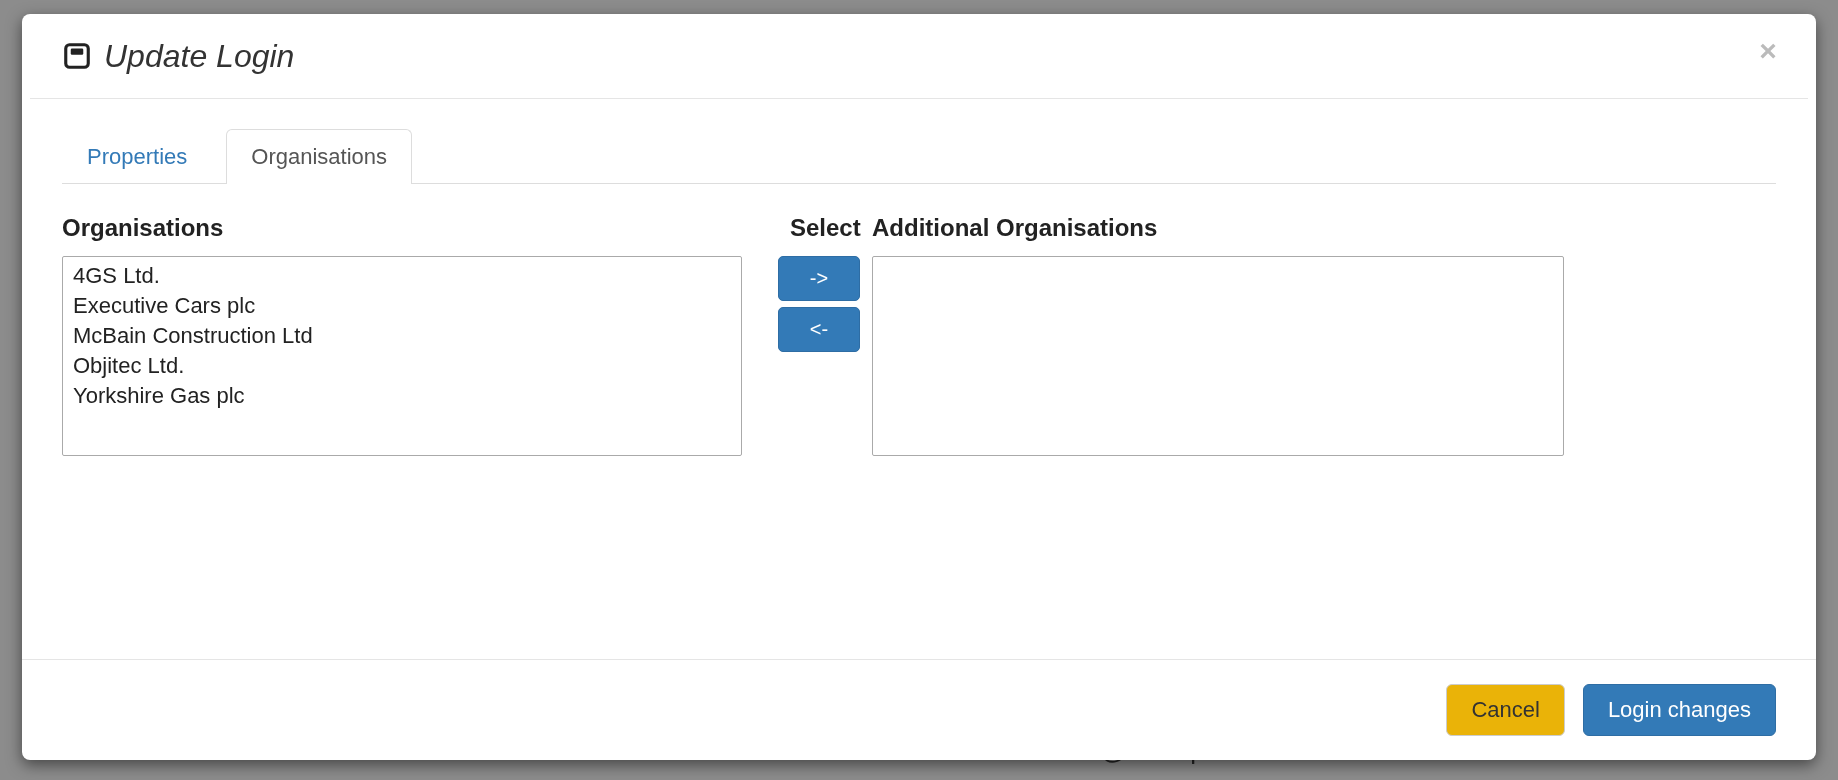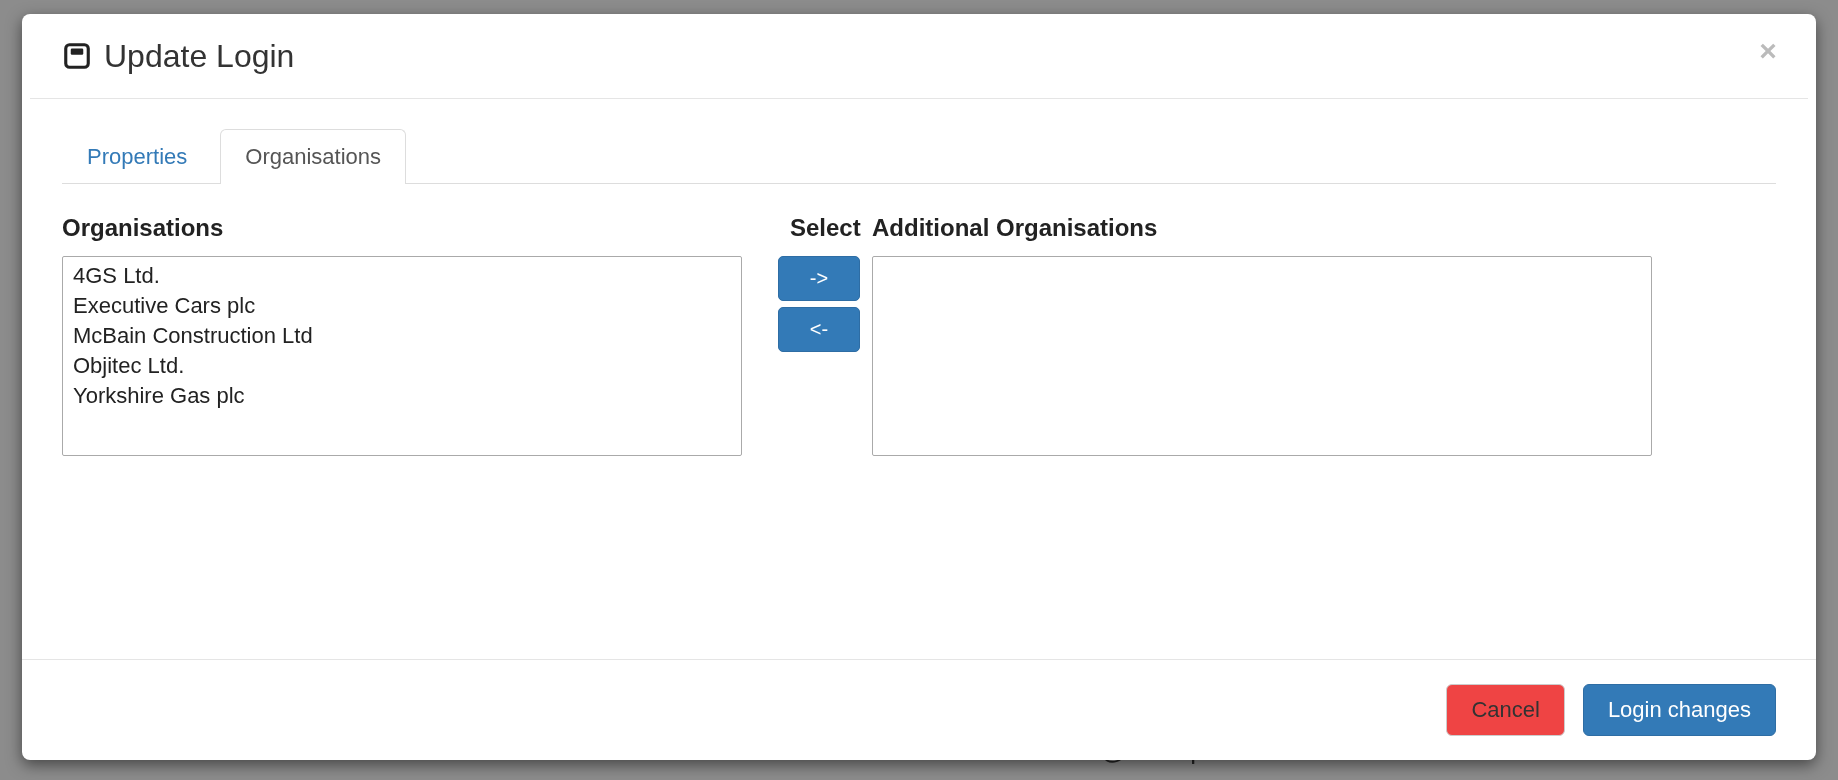--- a/index.html
+++ b/index.html
@@ -41,20 +41,21 @@
   .modal-header {
     padding: 22px 28px 22px 40px;
     display: flex;
     align-items: center;
     justify-content: space-between;
   }
   .modal-title-wrap {
     display: flex;
     align-items: center;
     gap: 12px;
+    font-style: italic;
   }
   .modal-title {
     font-size: 32px;
     color: #333;
     font-weight: 500;
   }
   .close-x {
     font-size: 30px;
     color: #bbb;
     font-weight: bold;
@@ -64,21 +65,21 @@
     text-align: center;
   }
   .hr { height: 1px; background: #e5e5e5; margin: 0 8px; }
   .modal-body {
     padding: 30px 40px 40px 40px;
     flex: 1;
   }
   .tabs {
     border-bottom: 1px solid #ddd;
     display: flex;
-    gap: 8px;
+    gap: 14px;
     margin-bottom: 30px;
   }
   .tab {
     padding: 14px 24px;
     font-size: 22px;
     cursor: pointer;
     border: 1px solid transparent;
     border-bottom: none;
     margin-bottom: -1px;
     border-radius: 6px 6px 0 0;
@@ -93,21 +94,21 @@
     color: #555;
   }
   .picker-row {
     display: flex;
     gap: 0;
     align-items: flex-start;
   }
   .col { display: flex; flex-direction: column; }
   .col.list-left { width: 680px; }
   .col.mid { width: 130px; padding: 0 36px; }
-  .col.list-right { width: 780px; }
+  .col.list-right { width: 692px; }
   .col-label {
     font-size: 24px;
     font-weight: bold;
     color: #222;
     margin-bottom: 14px;
   }
   select.listbox {
     width: 100%;
     height: 200px;
     border: 1px solid #aaa;
@@ -137,21 +138,21 @@
     display: flex;
     justify-content: flex-end;
     gap: 18px;
   }
   .btn {
     font-size: 22px;
     padding: 12px 24px;
     border-radius: 6px;
     cursor: pointer;
     border: 1px solid #ccc;
-    background: #ef4444;
+    background: #eab308;
     color: #333;
   }
   .btn.primary {
     background: #337ab7;
     border-color: #2e6da4;
     color: #fff;
   }
   .title-icon svg { display: block; }
 
   

